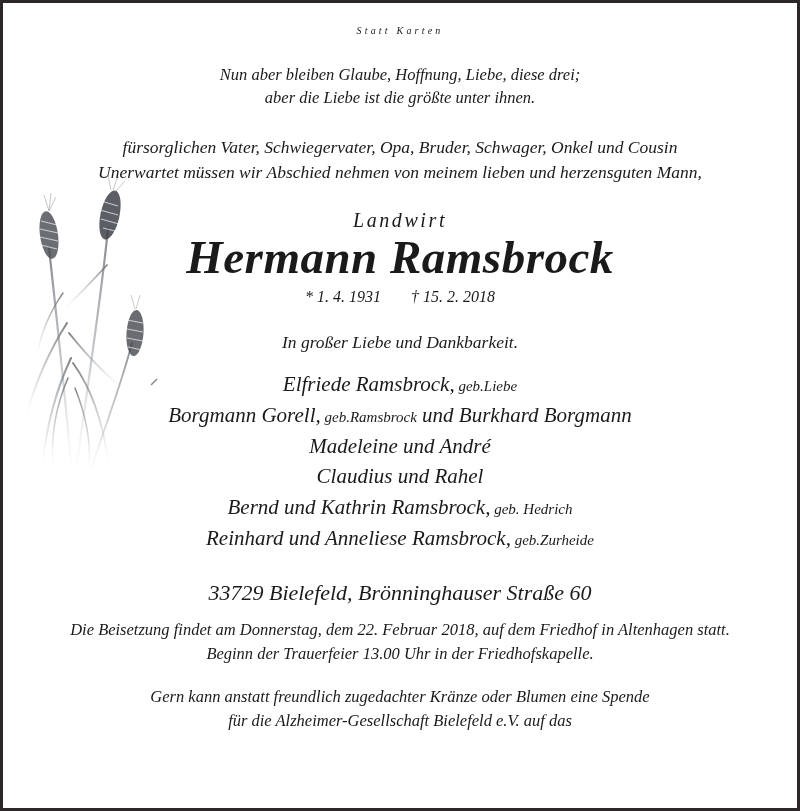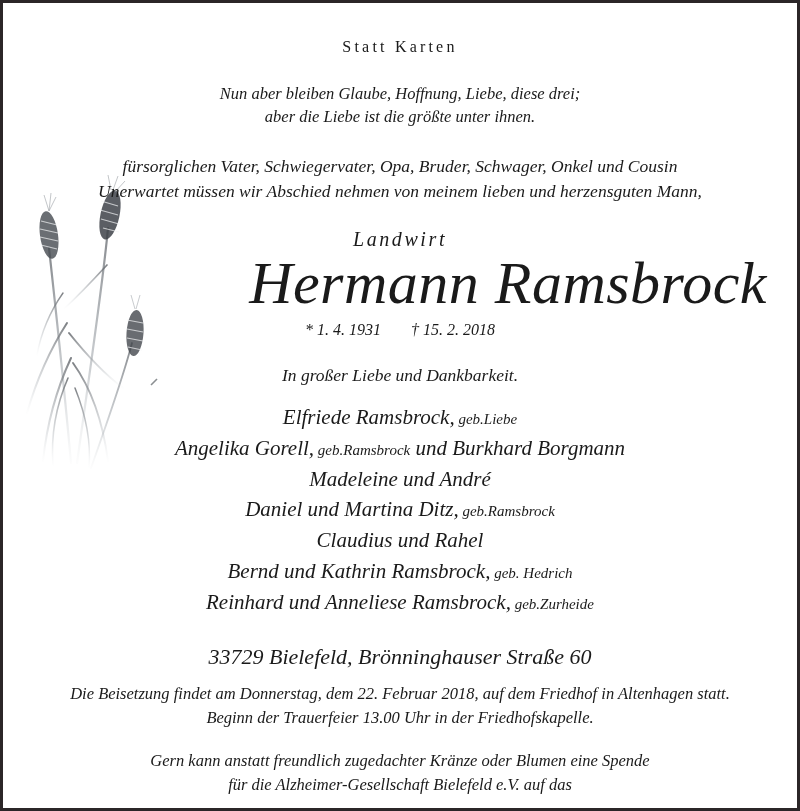--- a/index.html
+++ b/index.html
@@ -32,23 +32,24 @@
     top: 170px;
     width: 150px;
     height: 320px;
     z-index: 1;
     pointer-events: none;
   }
   .wheat-art svg { display: block; width: 100%; height: 100%; }
 
   
   .statt-karten {
-    font-size: 16px;
+    font-style: italic;
+    font-size: 10px;
     letter-spacing: 3.2px;
-    margin: 20px 0 0 0;
+    margin: 8px 0 0 0;
     line-height: 1.2;
   }
   .verse {
     font-style: italic;
     font-size: 16.5px;
     line-height: 1.40;
     margin: 26px 0 0 0;
   }
   .verse-ref {
     font-style: italic;
@@ -63,26 +64,25 @@
   }
   .profession {
     font-style: italic;
     font-size: 20px;
     letter-spacing: 2.6px;
     margin: 24px 0 0 0;
     line-height: 1.1;
   }
   .name {
     font-style: italic;
-    font-size: 60px;
+    font-size: 47px;
     line-height: 1.06;
     margin: 2px 0 0 0;
-    font-weight: 400;
+    font-weight: 700;
     letter-spacing: 0.5px;
-    text-align: right;
   }
   .dates {
     font-style: italic;
     font-size: 16px;
     margin: 4px 0 16px 0;
     line-height: 1.2;
   }
   .dates .gap { display: inline-block; width: 22px; }
   .dedication {
     font-style: italic;
@@ -216,27 +216,24 @@
       <span>† 15. 2. 2018</span>
     </div>
 
     <div class="dedication">In großer Liebe und Dankbarkeit.</div>
 
     <div class="mourners">
       <div class="mourner-line">
         <span>Elfriede Ramsbrock,</span><span class="small"> geb.Liebe</span><span></span>
       </div>
       <div class="mourner-line">
-        <span>Angelika Gorell,</span><span class="small"> geb.Ramsbrock</span><span> und Burkhard Borgmann</span>
+        <span>Borgmann Gorell,</span><span class="small"> geb.Ramsbrock</span><span> und Burkhard Borgmann</span>
       </div>
       <div class="mourner-line">
         <span>Madeleine und André</span><span class="small"></span><span></span>
-      </div>
-      <div class="mourner-line">
-        <span>Daniel und Martina Ditz,</span><span class="small"> geb.Ramsbrock</span><span></span>
       </div>
       <div class="mourner-line">
         <span>Claudius und Rahel</span><span class="small"></span><span></span>
       </div>
       <div class="mourner-line">
         <span>Bernd und Kathrin Ramsbrock,</span><span class="small"> geb. Hedrich</span><span></span>
       </div>
       <div class="mourner-line">
         <span>Reinhard und Anneliese Ramsbrock,</span><span class="small"> geb.Zurheide</span><span></span>
       </div>

